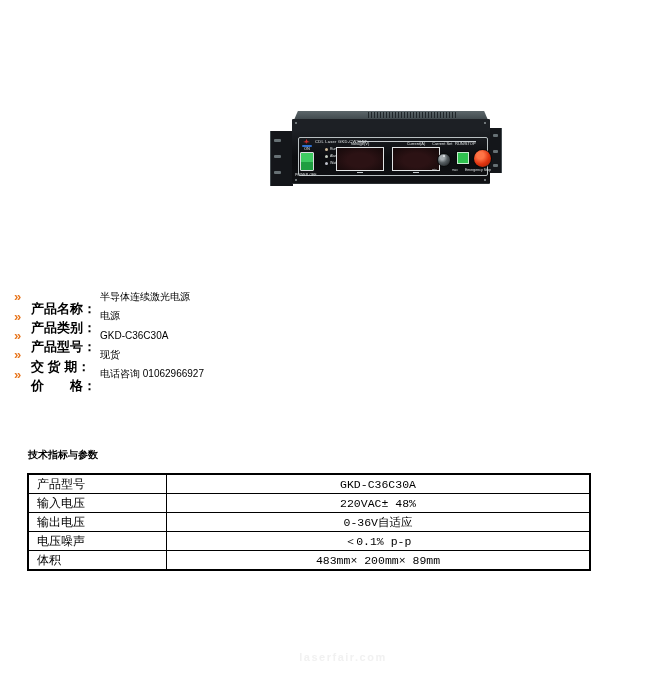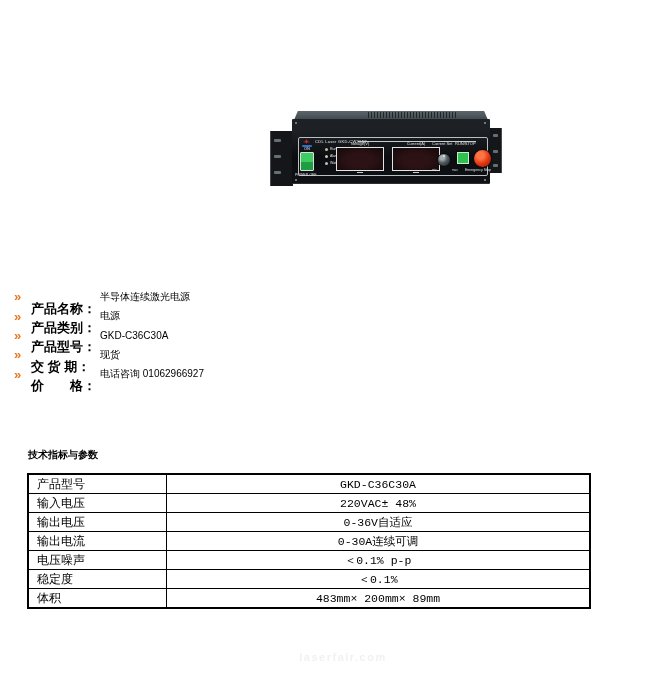--- a/index.html
+++ b/index.html
@@ -164,30 +164,22 @@
     </tr>
     <tr>
       <td class="c1">输入电压</td>
       <td class="c2">220VAC± 48%</td>
     </tr>
     <tr>
       <td class="c1">输出电压</td>
       <td class="c2">0-36V自适应</td>
     </tr>
     <tr>
-      <td class="c1">输出电流</td>
-      <td class="c2">0-30A连续可调</td>
-    </tr>
-    <tr>
       <td class="c1">电压噪声</td>
       <td class="c2">＜0.1% p-p</td>
-    </tr>
-    <tr>
-      <td class="c1">稳定度</td>
-      <td class="c2">＜0.1%</td>
     </tr>
     <tr>
       <td class="c1">体积</td>
       <td class="c2">483mm× 200mm× 89mm</td>
     </tr>
   </tbody>
 </table>
 
 <div class="watermark">laserfair.com</div>
 

